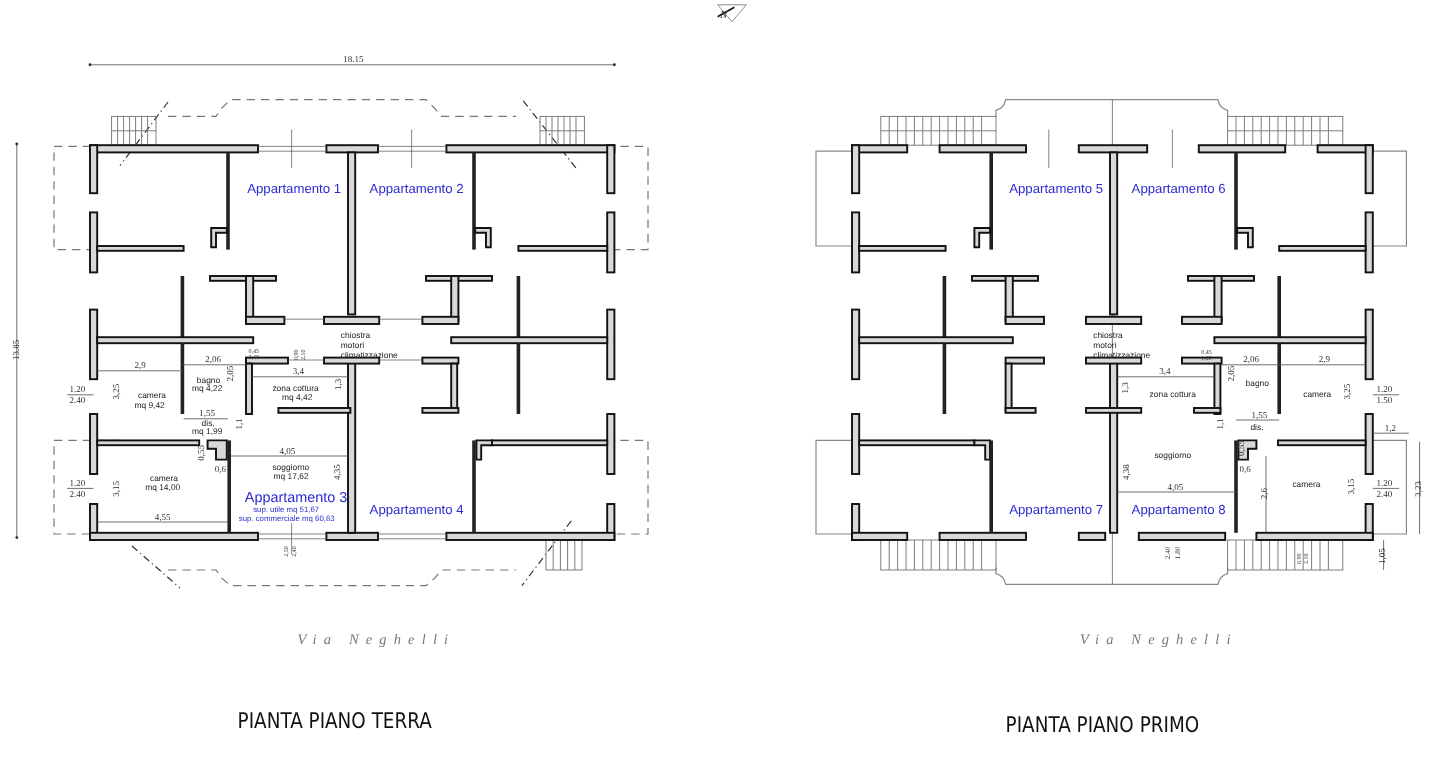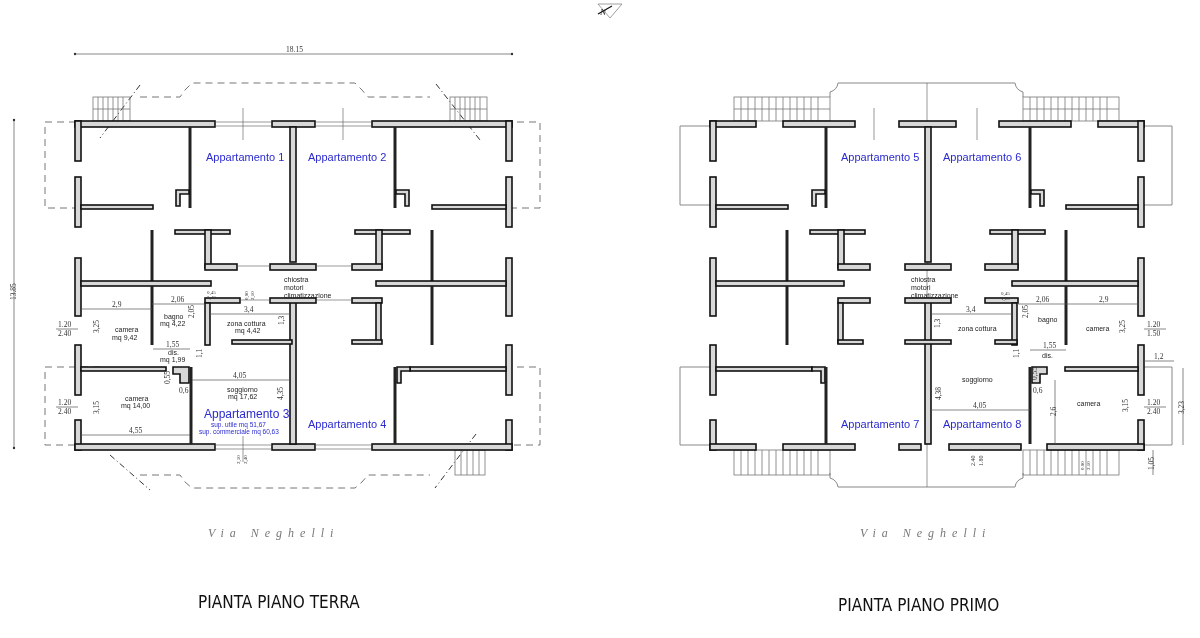--- a/index.html
+++ b/index.html
@@ -9,21 +9,21 @@
   .thin{stroke:#222;stroke-width:3;}
   .dash{fill:none;stroke:#777;stroke-width:1;stroke-dasharray:7 5;}
   .dimline{stroke:#555;stroke-width:0.7;fill:none;}
   .gray{fill:none;stroke:#888;stroke-width:1;}
   .stairs line{stroke:#777;stroke-width:0.8;}
   .apt{fill:#2a2ad0;font-family:"Liberation Sans",sans-serif;font-size:11px;}
   .apt-big{fill:#2a2ad0;font-family:"Liberation Sans",sans-serif;font-size:12px;}
   .apt-small{fill:#2a2ad0;font-family:"Liberation Sans",sans-serif;font-size:6.5px;}
   .room{fill:#222;font-family:"Liberation Sans",sans-serif;font-size:7px;}
   .dim{fill:#333;font-family:"Liberation Serif",serif;font-size:7.5px;}
-  .street{position:absolute;font-family:"Liberation Serif",serif;font-style:italic;font-size:12px;letter-spacing:6px;color:#777;}
+  .street{position:absolute;font-family:"Liberation Serif",serif;font-style:italic;font-size:12px;letter-spacing:6px;color:#777;margin-left:40px;}
   .title{position:absolute;font-family:"DejaVu Sans",sans-serif;font-size:18px;color:#111;transform:scaleX(0.85);transform-origin:left top;}
 </style>
 </head>
 <body>
 
 <svg class="plan" width="1200" height="638" viewBox="0 0 1200 638">
 
   <g>
     <polygon points="598,4 622,4 610,18" fill="none" stroke="#888" stroke-width="0.8"></polygon>
     <line x1="598" y1="14" x2="612" y2="6" stroke="#111" stroke-width="1.3"></line>

